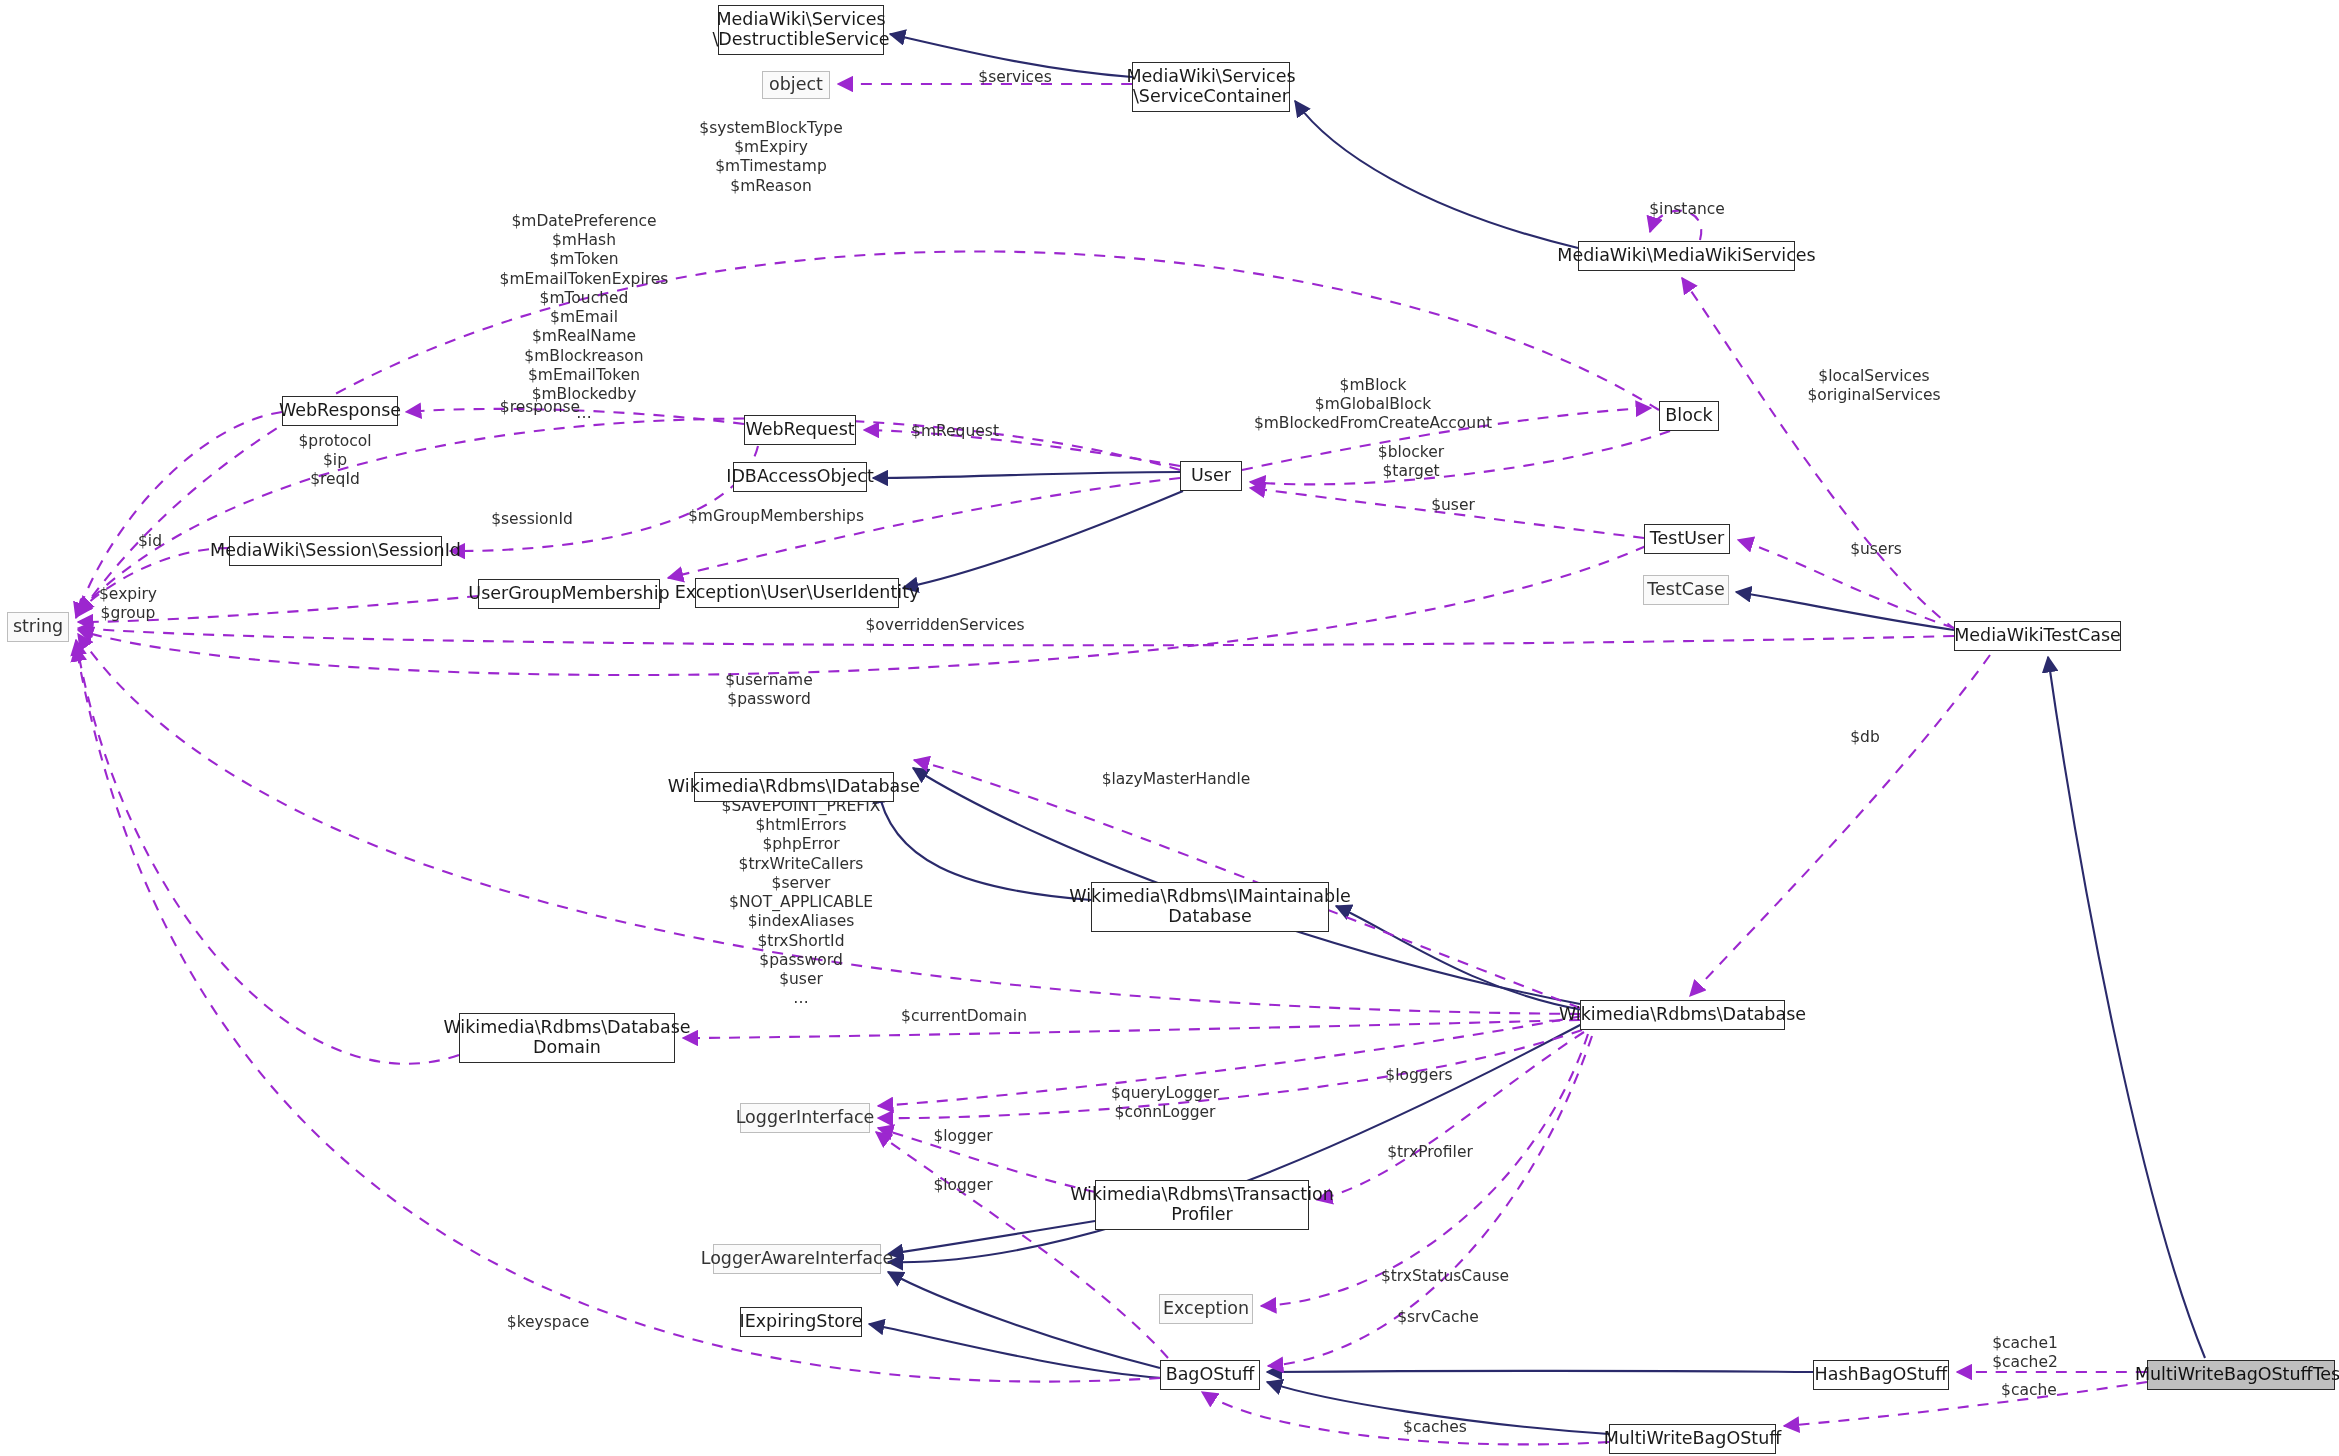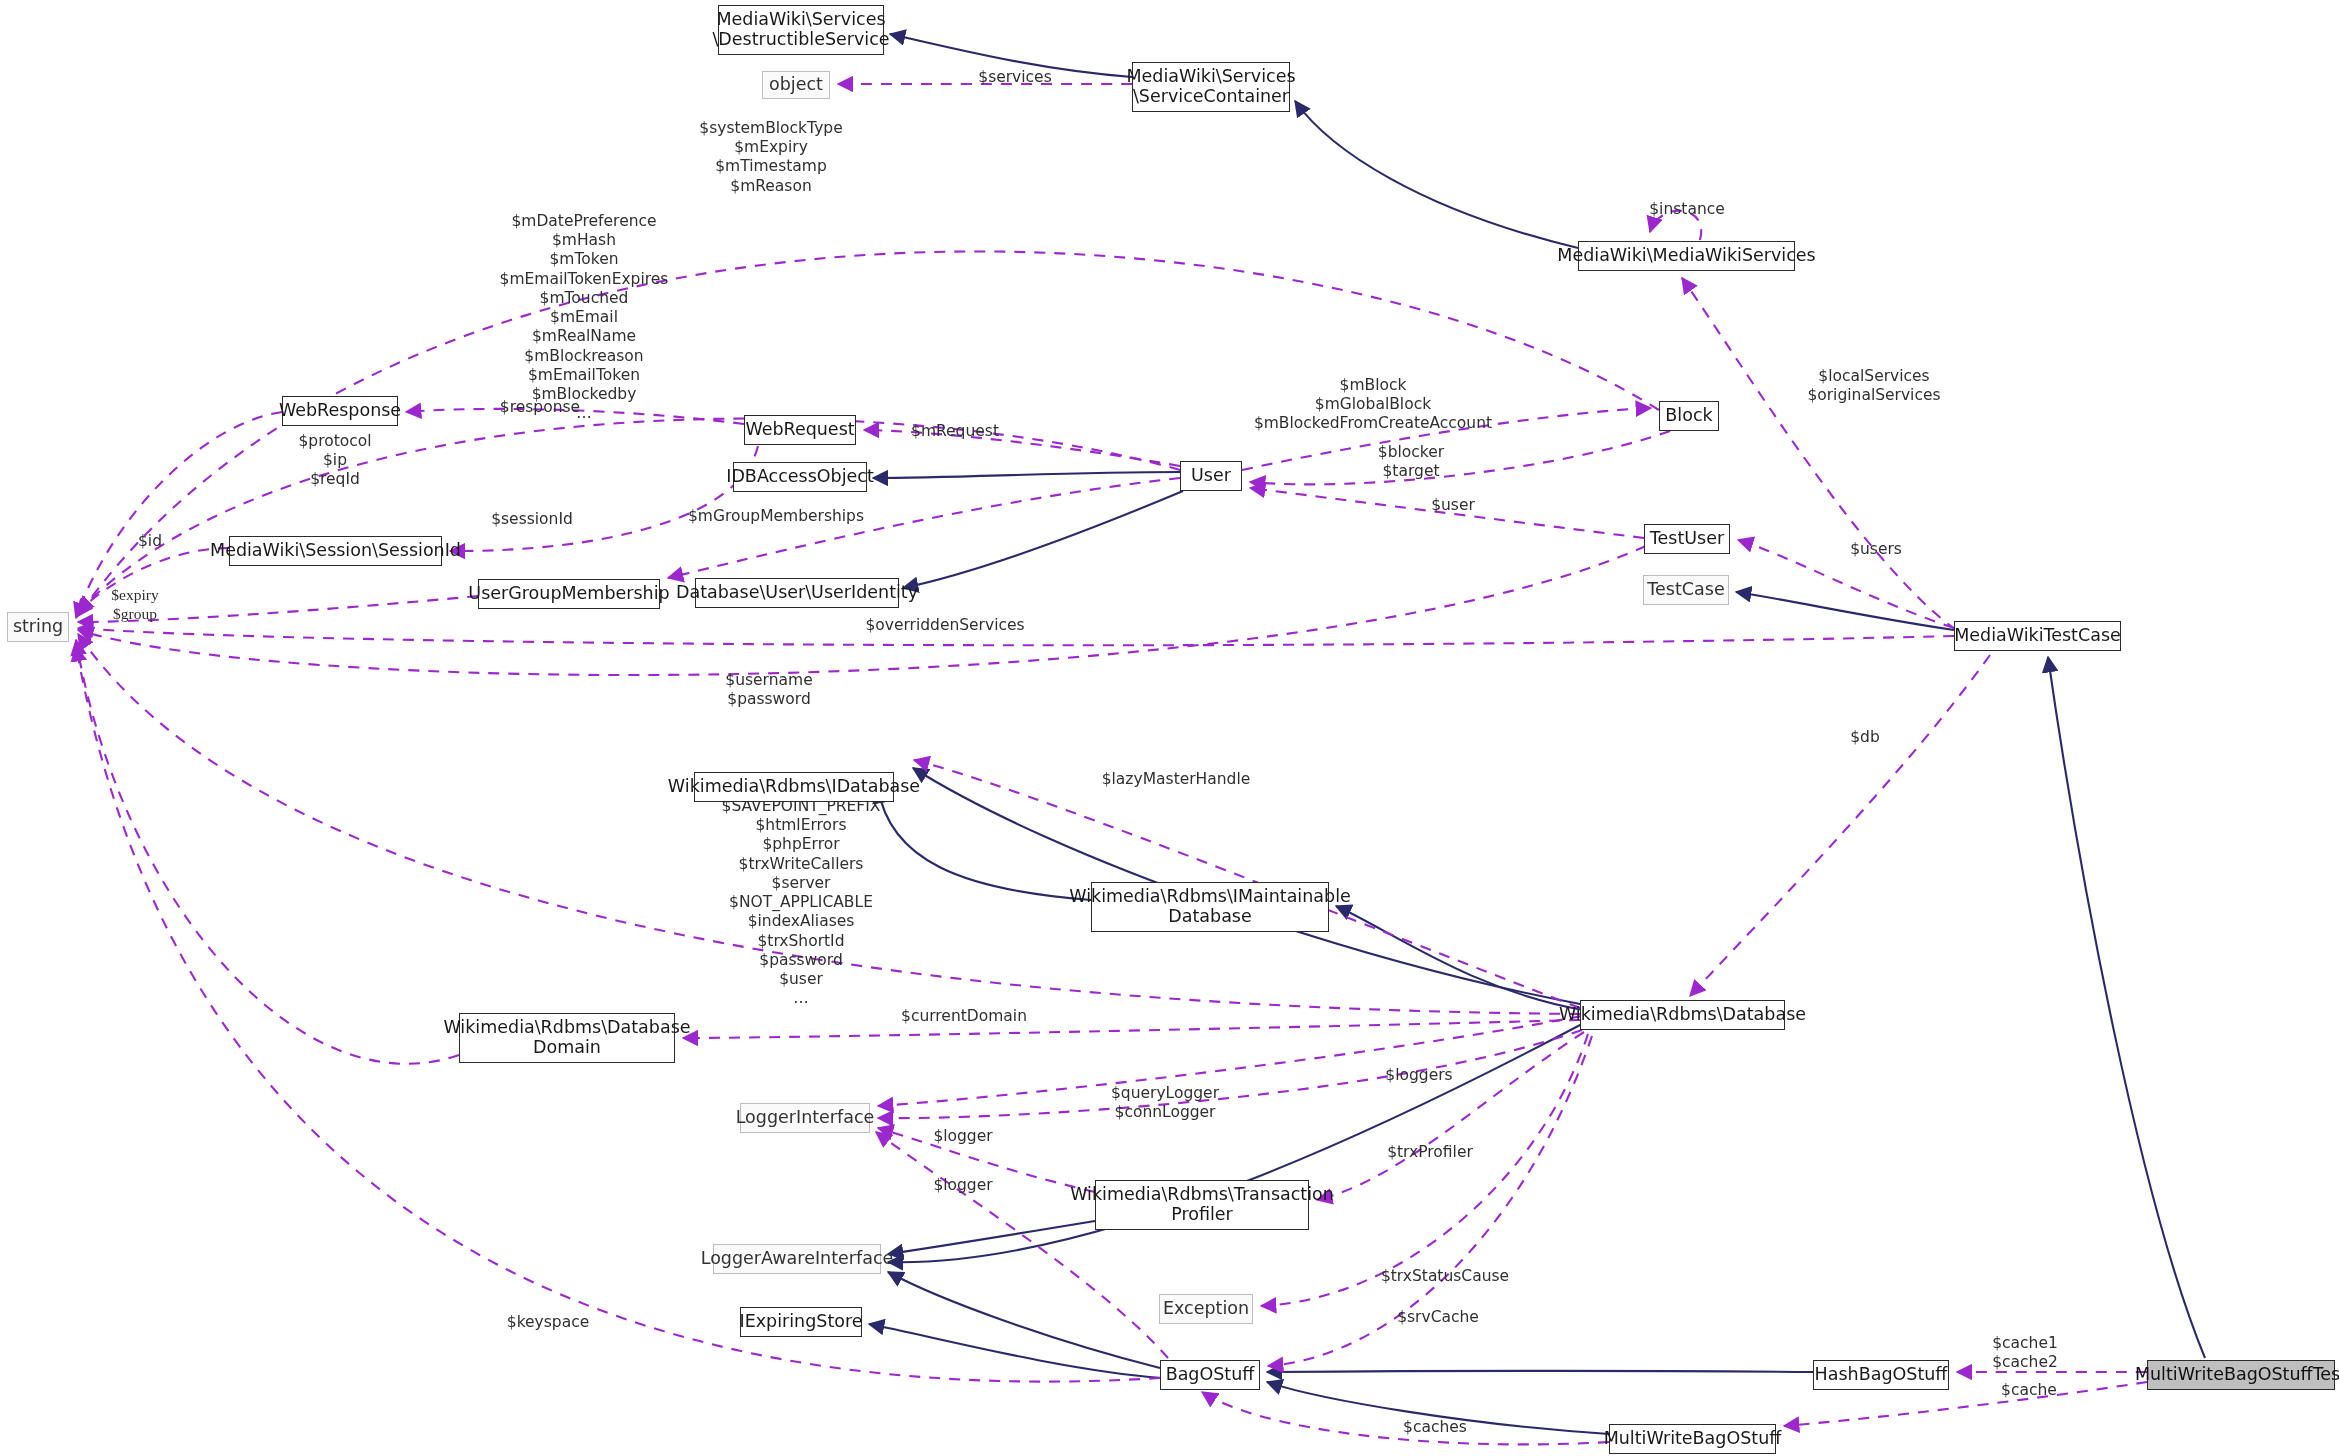--- a/index.html
+++ b/index.html
@@ -191,21 +191,21 @@
 \ServiceContainer</div>
   <div class="node cls" style="left:1578px; top:241px; width:217px; height:30px;">MediaWiki\MediaWikiServices</div>
   <div class="node cls" style="left:282px; top:396px; width:116px; height:30px;">WebResponse</div>
   <div class="node cls" style="left:744px; top:415px; width:112px; height:30px;">WebRequest</div>
   <div class="node cls" style="left:733px; top:462px; width:134px; height:30px;">IDBAccessObject</div>
   <div class="node cls" style="left:1180px; top:461px; width:62px; height:30px;">User</div>
   <div class="node cls" style="left:1659px; top:401px; width:60px; height:30px;">Block</div>
   <div class="node cls" style="left:229px; top:536px; width:213px; height:30px;">MediaWiki\Session\SessionId</div>
   <div class="node cls" style="left:1644px; top:524px; width:86px; height:30px;">TestUser</div>
   <div class="node cls" style="left:478px; top:579px; width:182px; height:30px;">UserGroupMembership</div>
-  <div class="node cls" style="left:695px; top:578px; width:204px; height:30px;">Database\User\UserIdentity</div>
+  <div class="node cls" style="left:695px; top:578px; width:204px; height:30px;">Exception\User\UserIdentity</div>
   <div class="node ext" style="left:1643px; top:575px; width:86px; height:30px;">TestCase</div>
   <div class="node ext" style="left:7px; top:612px; width:62px; height:30px;">string</div>
   <div class="node cls" style="left:1954px; top:621px; width:167px; height:30px;">MediaWikiTestCase</div>
   <div class="node cls" style="left:694px; top:772px; width:200px; height:30px;">Wikimedia\Rdbms\IDatabase</div>
   <div class="node cls" style="left:1091px; top:882px; width:238px; height:50px;">Wikimedia\Rdbms\IMaintainable
 Database</div>
   <div class="node cls" style="left:1580px; top:1000px; width:205px; height:30px;">Wikimedia\Rdbms\Database</div>
   <div class="node cls" style="left:459px; top:1013px; width:216px; height:50px;">Wikimedia\Rdbms\Database
 Domain</div>
   <div class="node ext" style="left:740px; top:1103px; width:130px; height:30px;">LoggerInterface</div>
@@ -246,21 +246,21 @@
   <div class="elabel" style="left:265px; top:432px; width:140px;">$protocol
 $ip
 $reqId</div>
   <div class="elabel" style="left:1346px; top:443px; width:130px;">$blocker
 $target</div>
   <div class="elabel" style="left:462px; top:510px; width:140px;">$sessionId</div>
   <div class="elabel" style="left:656px; top:507px; width:240px;">$mGroupMemberships</div>
   <div class="elabel" style="left:1403px; top:496px; width:100px;">$user</div>
   <div class="elabel" style="left:110px; top:532px; width:80px;">$id</div>
   <div class="elabel" style="left:1821px; top:540px; width:110px;">$users</div>
-  <div class="elabel" style="left:75px; top:585px; width:120px;font-family:Liberation Serif, serif;">$expiry
+  <div class="elabel" style="left:68px; top:585px; width:120px;">$expiry
 $group</div>
   <div class="elabel" style="left:830px; top:616px; width:230px;text-align:center;">$overriddenServices</div>
   <div class="elabel" style="left:694px; top:671px; width:150px;">$username
 $password</div>
   <div class="elabel" style="left:1825px; top:728px; width:80px;">$db</div>
   <div class="elabel" style="left:1066px; top:770px; width:220px;">$lazyMasterHandle</div>
   <div class="elabel" style="left:686px; top:797px; width:230px;">$SAVEPOINT_PREFIX
 $htmlErrors
 $phpError
 $trxWriteCallers

